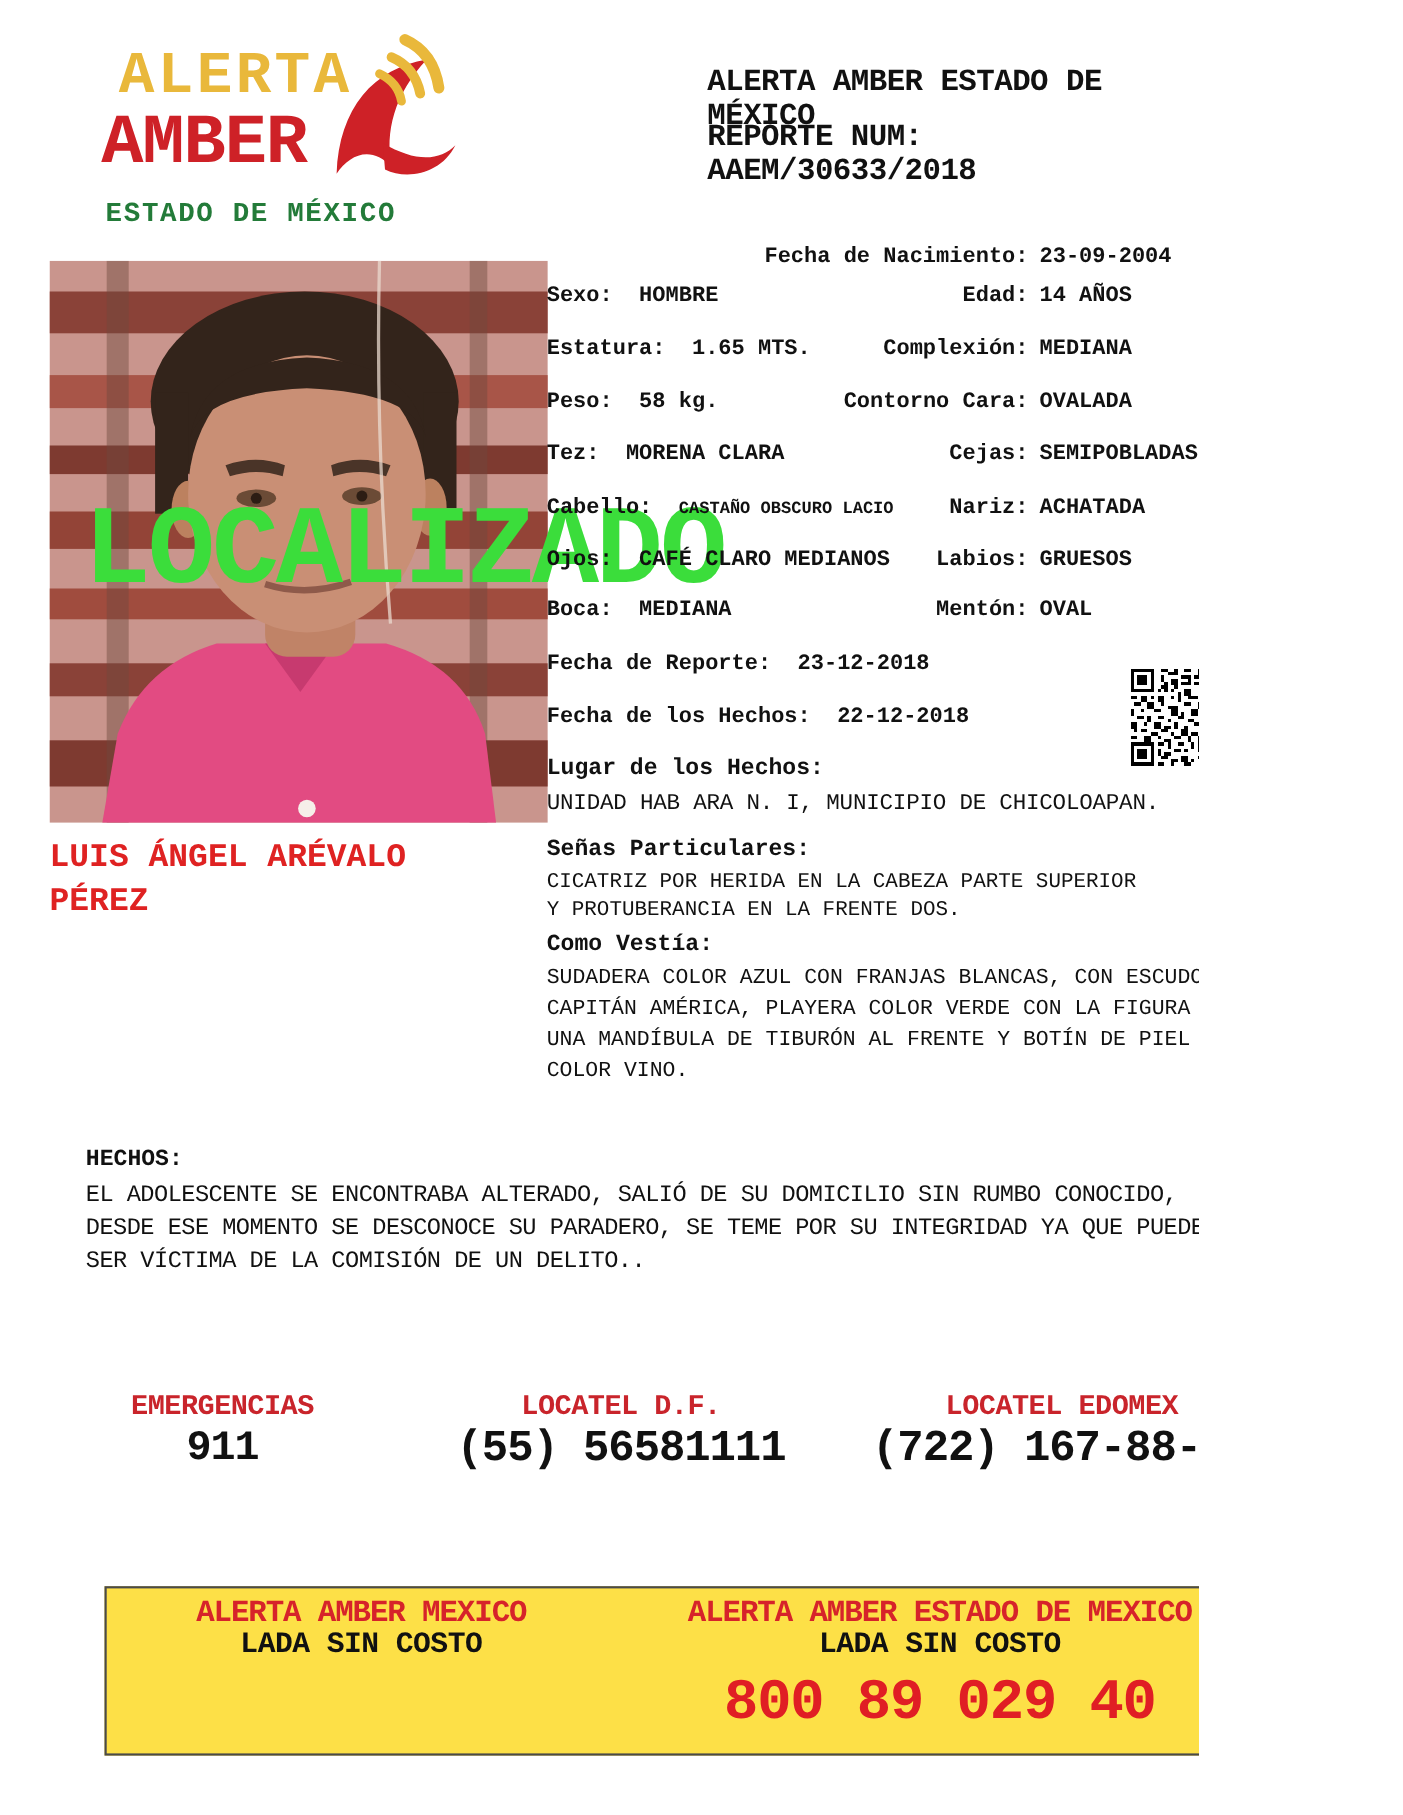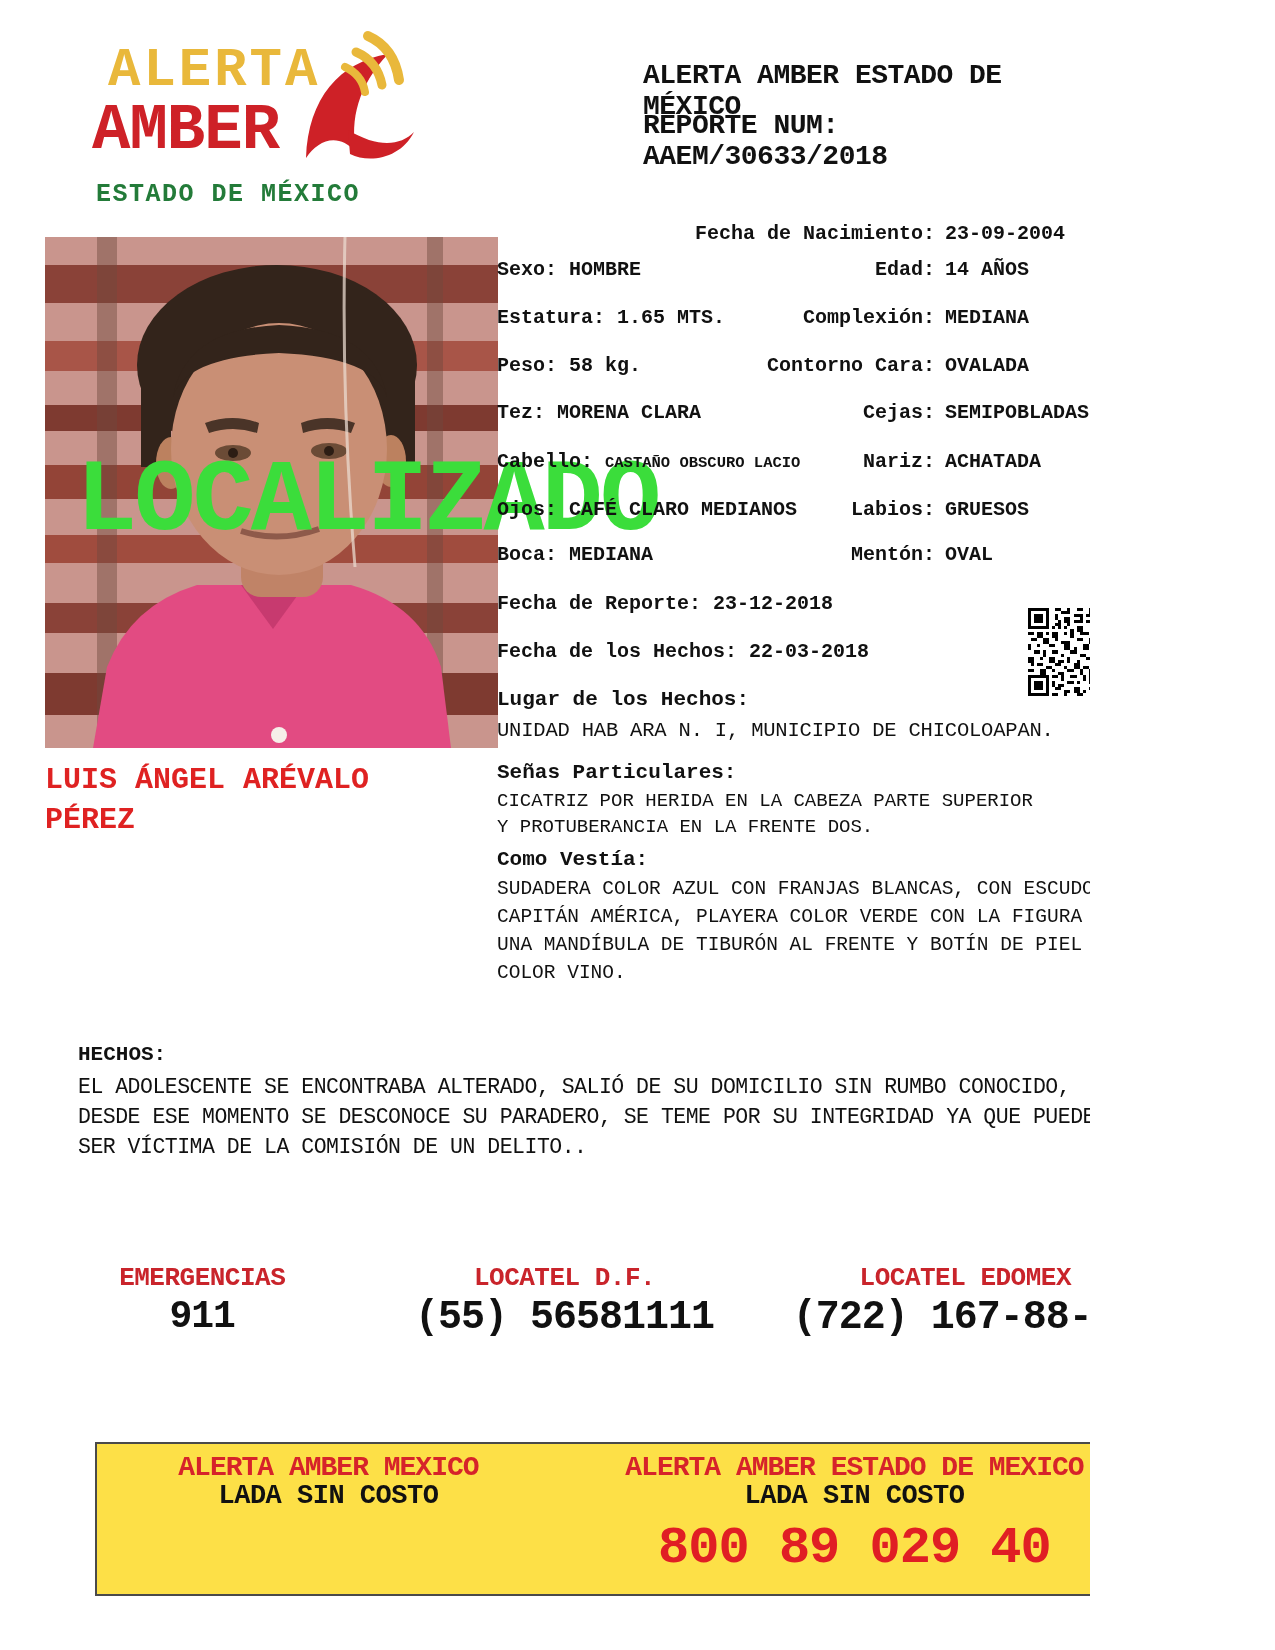--- a/index.html
+++ b/index.html
@@ -29,21 +29,21 @@
     font-size:102px; font-weight:bold; letter-spacing:-3px; white-space:nowrap;
   }
 
   
   .name{left:45px; top:760px; width:453px; color:#DF2222;
         font-size:30px; font-weight:bold; line-height:40px; z-index:3;}
 
   
   .drow{left:497px; width:645px; height:28px; font-size:20px; font-weight:bold; z-index:3;}
   .drow .lp{position:absolute; left:0; top:0; white-space:nowrap;}
-  .drow .lp .lv{margin-left:12px;}
+  .drow .lp .lv{margin-left:24px;}
   .drow .rlab{position:absolute; right:207px; top:0; white-space:nowrap;}
   .drow .rval{position:absolute; left:448px; top:0; white-space:nowrap;}
   .drow.cabello .lv{font-size:15.5px;}
   .block-label{left:497px; font-size:21px; font-weight:bold; z-index:3;}
   .block-body{left:497px; font-weight:normal; z-index:3;}
   .place-value{top:719px; font-size:20.5px; width:650px; letter-spacing:-0.2px;}
   .senas-body{top:788px; font-size:19px; line-height:26px; width:545px;}
   .vestia-body{top:875px; font-size:19.5px; line-height:28px; width:648px;}
 
   
@@ -187,21 +187,21 @@
     <span class="lp"><b>Boca:</b><b class="lv">MEDIANA</b></span>
     <span class="rlab">Mentón:</span>
     <span class="rval">OVAL</span>
   </div>
 
   <div class="abs drow" style="top:592px">
     <span class="lp"><b>Fecha de Reporte:</b><b class="lv">23-12-2018</b></span>
   </div>
 
   <div class="abs drow" style="top:640px">
-    <span class="lp"><b>Fecha de los Hechos:</b><b class="lv">22-03-2018</b></span>
+    <span class="lp"><b>Fecha de los Hechos:</b><b class="lv">22-12-2018</b></span>
   </div>
 
   <div class="abs block-label" style="top:688px">Lugar de los Hechos:</div>
   <div class="abs block-body place-value">UNIDAD HAB ARA N. I, MUNICIPIO DE CHICOLOAPAN.</div>
 
   <div class="abs block-label" style="top:761px">Señas Particulares:</div>
   <div class="abs block-body senas-body">CICATRIZ POR HERIDA EN LA CABEZA PARTE SUPERIOR Y PROTUBERANCIA EN LA FRENTE DOS.</div>
 
   <div class="abs block-label" style="top:848px">Como Vestía:</div>
   <div class="abs block-body vestia-body">SUDADERA COLOR AZUL CON FRANJAS BLANCAS, CON ESCUDO DE CAPITÁN AMÉRICA, PLAYERA COLOR VERDE CON LA FIGURA DE UNA MANDÍBULA DE TIBURÓN AL FRENTE Y BOTÍN DE PIEL COLOR VINO.</div>

